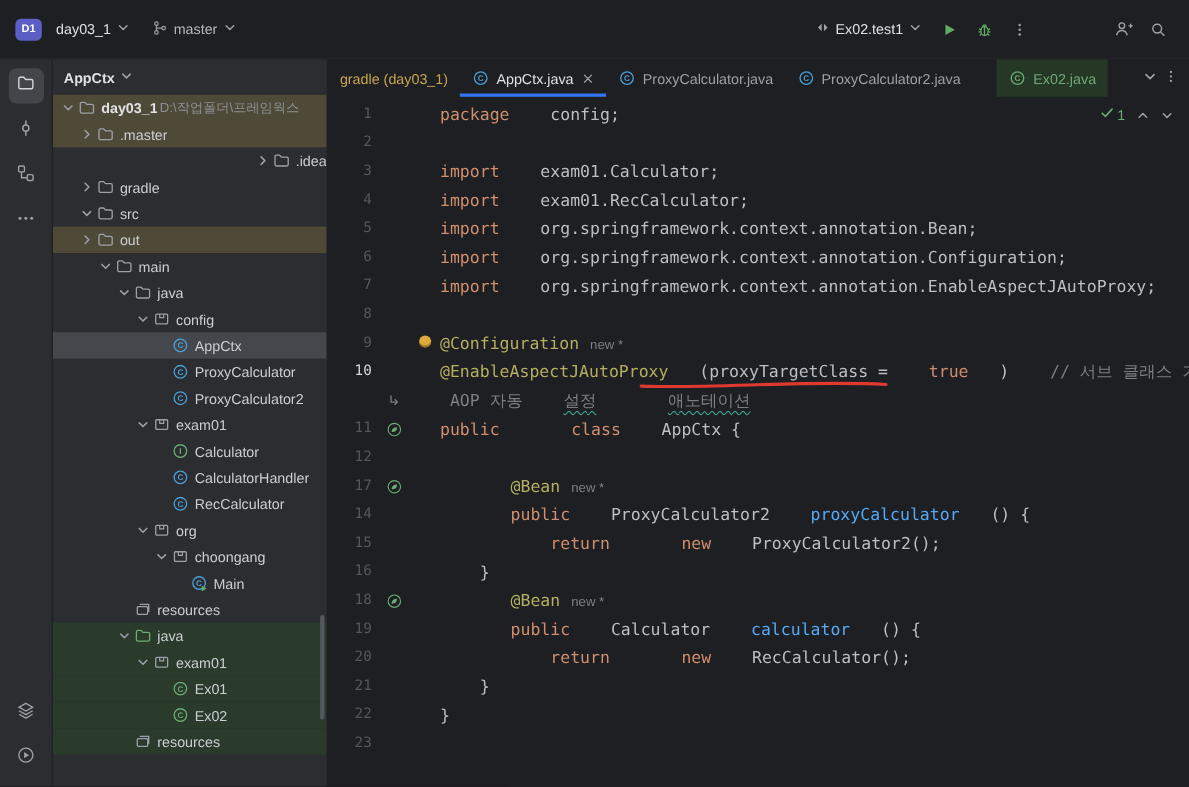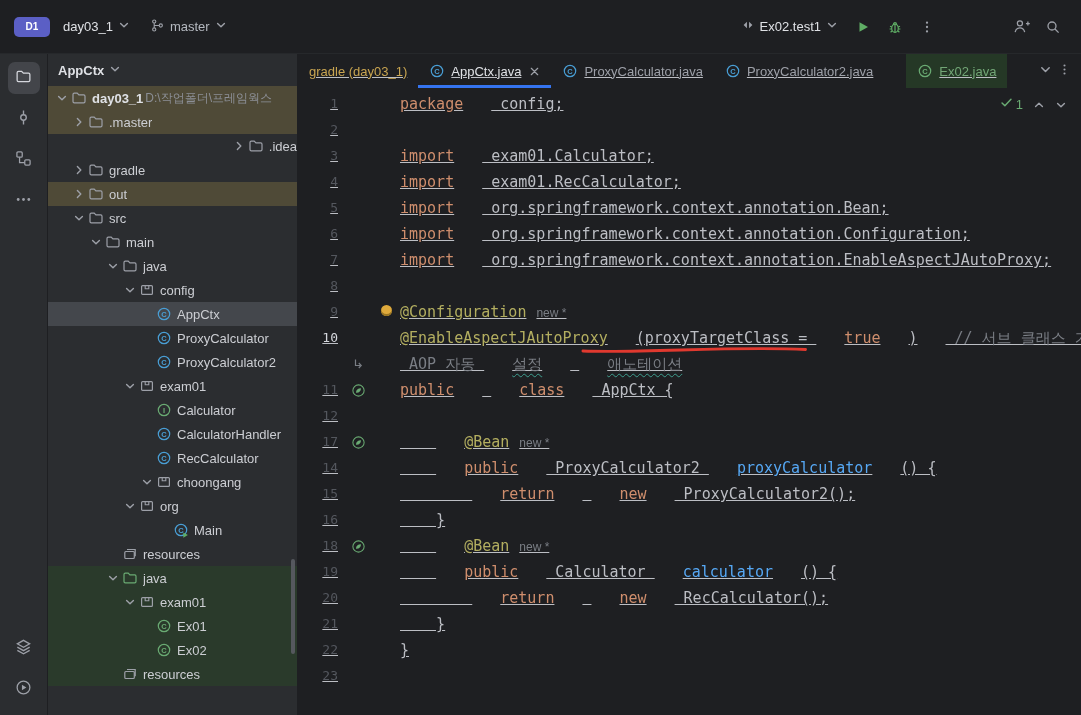--- a/index.html
+++ b/index.html
@@ -2,21 +2,21 @@
 <html><head>
 <meta charset="utf-8">
 <style>
   *{margin:0;padding:0;box-sizing:border-box;}
   html,body{width:1081px;height:715px;background:#1e1f22;font-family:"Liberation Sans",sans-serif;}
   .app{width:1081px;height:715px;display:flex;flex-direction:column;overflow:hidden;color:#bcbec4;font-size:13px;}
 
   
   .titlebar{height:54px;flex:none;background:#1e1f22;display:flex;align-items:center;padding:0 14px;border-bottom:1px solid #26282b;}
   .tb-left{display:flex;align-items:center;gap:6px;}
-  .proj-badge{width:36px;height:20px;border-radius:5px;background:#5b5fc5;color:#fff;font-size:10px;font-weight:bold;display:flex;align-items:center;justify-content:center;cursor:pointer;}
+  .proj-badge{width:24px;height:20px;border-radius:5px;background:#5b5fc5;color:#fff;font-size:10px;font-weight:bold;display:flex;align-items:center;justify-content:center;cursor:pointer;}
   .tb-item{display:flex;align-items:center;gap:5px;padding:5px 7px;border-radius:6px;color:#dfe1e5;cursor:pointer;white-space:nowrap;}
   .tb-item.dim{color:#b4b8bf;}
   .tb-right{display:flex;align-items:center;gap:4px;margin-left:auto;}
   .tb-icon{width:28px;height:28px;display:flex;align-items:center;justify-content:center;border-radius:6px;cursor:pointer;}
   .tb-gap{width:58px;}
 
   
   .body{flex:1;display:flex;min-height:0;}
   .stripe{width:48px;flex:none;background:#2b2d30;border-right:1px solid #1e1f22;display:flex;flex-direction:column;align-items:center;padding:8px 0 10px;gap:9px;}
   .stripe-item{width:32px;height:32px;display:flex;align-items:center;justify-content:center;border-radius:7px;color:#9da0a8;font-size:16px;cursor:pointer;}
@@ -31,21 +31,21 @@
   .row .chev{width:16px;height:16px;flex:none;display:flex;align-items:center;justify-content:center;}
   .row .ticon{width:16px;height:16px;flex:none;display:flex;align-items:center;justify-content:center;margin:0 5px 0 1px;}
   .row .lbl{overflow:hidden;text-overflow:ellipsis;}
   .row .sub{color:#8c8f96;margin-left:2px;font-size:12px;overflow:hidden;text-overflow:ellipsis;}
   .row.bg-olive{background:#4f4a37;}
   .row.bg-green{background:#2a3a2b;}
   .row.bg-selected{background:#44474c;}
   .panel-scroll-thumb{position:absolute;right:2px;top:505px;width:4px;height:95px;border-radius:2px;background:#55585e;}
 
   
-  .editor-area{flex:1;min-width:0;display:flex;flex-direction:column;background:#1e1f22;text-decoration:underline;}
+  .editor-area{flex:1;min-width:0;display:flex;flex-direction:column;background:#1e1f22;}
   .tabbar{height:34px;flex:none;display:flex;align-items:stretch;background:#1e1f22;}
   .tabs{display:flex;align-items:stretch;flex:1;min-width:0;}
   .tab{display:flex;align-items:center;gap:6px;padding:0 11px;color:#9da0a8;position:relative;cursor:pointer;white-space:nowrap;}
   .tab.active{color:#dfe1e5;}
   .tab.active::after{content:"";position:absolute;left:0;right:0;bottom:0;height:3px;background:#3574f0;}
   .tab.green{background:#253826;color:#72a676;}
   .tab.gradle{color:#c9a551;}
   .tab-ic{display:flex;align-items:center;}
   .tab-x{display:flex;align-items:center;margin-left:2px;}
   .tab-controls{display:flex;align-items:center;gap:6px;padding:0 10px;}
@@ -241,45 +241,45 @@
                 <path d="M4.4 2.6l3.4 3.4-3.4 3.4" stroke="#9da0a8" stroke-width="1.4" stroke-linecap="round" stroke-linejoin="round"></path>
               </svg>
             </span>
             <span class="ticon">
               <svg width="16" height="16" viewBox="0 0 16 16" fill="none">
                 <path d="M2 4.4c0-.7.6-1.3 1.3-1.3h2.9l1.7 1.8h4.8c.7 0 1.3.6 1.3 1.3v5.4c0 .7-.6 1.3-1.3 1.3H3.3c-.7 0-1.3-.6-1.3-1.3z" stroke="#9da0a8" stroke-width="1.2"></path>
               </svg>
             </span>
             <span class="lbl">gradle</span>
           </div>
+          <div class="row" style="padding-left: 23px;">
+            <span class="chev">
+              <svg width="12" height="12" viewBox="0 0 12 12" fill="none">
+                <path d="M2.6 4.4l3.4 3.4 3.4-3.4" stroke="#9da0a8" stroke-width="1.4" stroke-linecap="round" stroke-linejoin="round"></path>
+              </svg>
+            </span>
+            <span class="ticon">
+              <svg width="16" height="16" viewBox="0 0 16 16" fill="none">
+                <path d="M2 4.4c0-.7.6-1.3 1.3-1.3h2.9l1.7 1.8h4.8c.7 0 1.3.6 1.3 1.3v5.4c0 .7-.6 1.3-1.3 1.3H3.3c-.7 0-1.3-.6-1.3-1.3z" stroke="#9da0a8" stroke-width="1.2"></path>
+              </svg>
+            </span>
+            <span class="lbl">src</span>
+          </div>
           <div class="row bg-olive" style="padding-left: 23px;">
             <span class="chev">
               <svg width="12" height="12" viewBox="0 0 12 12" fill="none">
                 <path d="M4.4 2.6l3.4 3.4-3.4 3.4" stroke="#9da0a8" stroke-width="1.4" stroke-linecap="round" stroke-linejoin="round"></path>
               </svg>
             </span>
             <span class="ticon">
               <svg width="16" height="16" viewBox="0 0 16 16" fill="none">
                 <path d="M2 4.4c0-.7.6-1.3 1.3-1.3h2.9l1.7 1.8h4.8c.7 0 1.3.6 1.3 1.3v5.4c0 .7-.6 1.3-1.3 1.3H3.3c-.7 0-1.3-.6-1.3-1.3z" stroke="#9da0a8" stroke-width="1.2"></path>
               </svg>
             </span>
             <span class="lbl">out</span>
-          </div>
-          <div class="row" style="padding-left: 23px;">
-            <span class="chev">
-              <svg width="12" height="12" viewBox="0 0 12 12" fill="none">
-                <path d="M2.6 4.4l3.4 3.4 3.4-3.4" stroke="#9da0a8" stroke-width="1.4" stroke-linecap="round" stroke-linejoin="round"></path>
-              </svg>
-            </span>
-            <span class="ticon">
-              <svg width="16" height="16" viewBox="0 0 16 16" fill="none">
-                <path d="M2 4.4c0-.7.6-1.3 1.3-1.3h2.9l1.7 1.8h4.8c.7 0 1.3.6 1.3 1.3v5.4c0 .7-.6 1.3-1.3 1.3H3.3c-.7 0-1.3-.6-1.3-1.3z" stroke="#9da0a8" stroke-width="1.2"></path>
-              </svg>
-            </span>
-            <span class="lbl">src</span>
           </div>
           <div class="row" style="padding-left: 40px;">
             <span class="chev">
               <svg width="12" height="12" viewBox="0 0 12 12" fill="none">
                 <path d="M2.6 4.4l3.4 3.4 3.4-3.4" stroke="#9da0a8" stroke-width="1.4" stroke-linecap="round" stroke-linejoin="round"></path>
               </svg>
             </span>
             <span class="ticon">
               <svg width="16" height="16" viewBox="0 0 16 16" fill="none">
                 <path d="M2 4.4c0-.7.6-1.3 1.3-1.3h2.9l1.7 1.8h4.8c.7 0 1.3.6 1.3 1.3v5.4c0 .7-.6 1.3-1.3 1.3H3.3c-.7 0-1.3-.6-1.3-1.3z" stroke="#9da0a8" stroke-width="1.2"></path>
@@ -381,47 +381,47 @@
           <div class="row" style="padding-left: 91px;">
             <span class="chev"></span>
             <span class="ticon">
               <svg width="16" height="16" viewBox="0 0 16 16" fill="none">
                 <circle cx="8" cy="8" r="5.7" stroke="#499fd6" stroke-width="1.2"></circle>
                 <text x="8" y="10.8" text-anchor="middle" font-size="7.5" font-family="Liberation Sans,sans-serif" font-weight="bold" fill="#499fd6">C</text>
               </svg>
             </span>
             <span class="lbl">RecCalculator</span>
           </div>
-          <div class="row" style="padding-left: 91px;">
+          <div class="row" style="padding-left: 74px;">
             <span class="chev">
               <svg width="12" height="12" viewBox="0 0 12 12" fill="none">
                 <path d="M2.6 4.4l3.4 3.4 3.4-3.4" stroke="#9da0a8" stroke-width="1.4" stroke-linecap="round" stroke-linejoin="round"></path>
               </svg>
             </span>
             <span class="ticon">
               <svg width="16" height="16" viewBox="0 0 16 16" fill="none">
                 <rect x="2.6" y="3.6" width="10.8" height="8.8" rx="1" stroke="#9da0a8" stroke-width="1.2"></rect>
                 <path d="M6.2 3.6v3.2h3.6V3.6" stroke="#9da0a8" stroke-width="1.1"></path>
               </svg>
             </span>
-            <span class="lbl">choongang</span>
-          </div>
-          <div class="row" style="padding-left: 74px;">
+            <span class="lbl">org</span>
+          </div>
+          <div class="row" style="padding-left: 91px;">
             <span class="chev">
               <svg width="12" height="12" viewBox="0 0 12 12" fill="none">
                 <path d="M2.6 4.4l3.4 3.4 3.4-3.4" stroke="#9da0a8" stroke-width="1.4" stroke-linecap="round" stroke-linejoin="round"></path>
               </svg>
             </span>
             <span class="ticon">
               <svg width="16" height="16" viewBox="0 0 16 16" fill="none">
                 <rect x="2.6" y="3.6" width="10.8" height="8.8" rx="1" stroke="#9da0a8" stroke-width="1.2"></rect>
                 <path d="M6.2 3.6v3.2h3.6V3.6" stroke="#9da0a8" stroke-width="1.1"></path>
               </svg>
             </span>
-            <span class="lbl">org</span>
+            <span class="lbl">choongang</span>
           </div>
           <div class="row" style="padding-left: 108px;">
             <span class="chev"></span>
             <span class="ticon">
               <svg width="16" height="16" viewBox="0 0 16 16" fill="none">
                 <circle cx="8" cy="8" r="5.7" stroke="#499fd6" stroke-width="1.2"></circle>
                 <text x="8" y="10.8" text-anchor="middle" font-size="7.5" font-family="Liberation Sans,sans-serif" font-weight="bold" fill="#499fd6">C</text>
                 <path d="M10.3 10.4l4.6 2.7-4.6 2.7z" fill="#5fad65"></path>
               </svg>
             </span>

